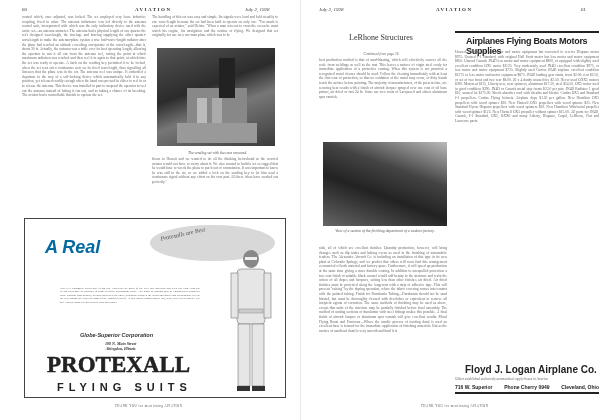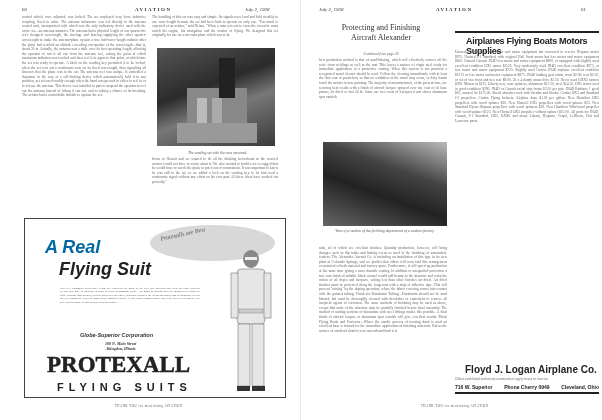--- a/index.html
+++ b/index.html
@@ -54,21 +54,20 @@
       <rect x="20" y="75" width="80" height="20" fill="#999"></rect>
     </svg>
   </div>
   <div class="caption" style="left:160px;top:151px;width:115px;">The sending set with the case removed.</div>
   <div class="txt" style="left:152px;top:157px;width:126px;height:58px;">flown to Hawaii and we wanted to do all the thinking beforehand so the worried aviator would not have to worry about it. We also wanted to build a set so rugged that he would have to wreck the plane to put it out of commission. It was important to know he was still in the air, so we added a lock on the sending key to let him send a continuous signal without any effort on his own part. All these ideas have worked out perfectly."</div>
 
   <div class="ad">
     <div class="ad-cloud"></div>
     <div class="ad-cloud-text">Protexalls are Best</div>
     <div class="ad-title1">A Real</div>
-    <div class="ad-title2">Flying Suit</div>
     <div class="ad-body">Here is a reasonably serviceable flying suit. Protexalls are made of the very best materials and wear like iron. Protexall Flying Suits may be obtained in khaki or white herringbone stripe. Any name or insignia may be embroidered across the back. Slanting front pockets, bellows pockets at the knees, adjustable straps at the wrists and ankles and an adjustable belt all the way around the waist are some of the comfort features. If your jobber cannot supply you, write direct to us and we will give you the name of your nearest Protexall jobber.</div>
     <div class="ad-company">Globe-Superior Corporation</div>
     <div class="ad-addr">
       <div>108 N. Main Street</div>
       <div>Abingdon, Illinois</div>
     </div>
     <div class="ad-brand">PROTEXALL</div>
     <div class="ad-sub">FLYING SUITS</div>
     <svg class="pilot" viewBox="0 0 52 146">
       <ellipse cx="26" cy="10" rx="8" ry="9" fill="#888"></ellipse>
@@ -86,22 +85,21 @@
   <div class="footer" style="left:115px;">THANK YOU for mentioning AVIATION</div>
 </div>
 
 <div class="gutter"></div>
 
 <div class="page right">
   <div class="hdr i" style="left:18px;">July 2, 1928</div>
   <div class="hdr b" style="left:135px;">AVIATION</div>
   <div class="hdr" style="left:280px;">61</div>
 
-  <div class="art-title" style="top:23px;">Protecting and Finishing</div>
-  <div class="art-title" style="top:33px;">Aircraft Alexander</div>
+  <div class="art-title" style="top:33px;">LeRhone Structures</div>
   <div class="art-cont">Continued from page 36</div>
   <div class="txt" style="left:18px;top:58px;width:128px;height:80px;">best production method is that of sand-blasting, which will effectively remove all the scale from weldings as well as the rust. This leaves a surface of virgin steel ready for immediate application of a protective coating. When this system is not practical a recognized metal cleaner should be used. Follow the cleaning immediately with at least the first coat of protection, so that no oxidation of the metal may occur, or dirty hands touch the surface before painting. The majority of manufacturers, of the present time, are securing best results with a finish of aircraft lacquer sprayed over one coat of oil base primer, air dried or fast 24 hr. Some use two coats of Lacquered and others aluminum spar varnish.</div>
 
   <div class="photo" style="left:22px;top:142px;width:124px;height:84px;background:linear-gradient(200deg,#bbb 0%,#444 35%,#222 60%,#666 100%);"></div>
   <div class="caption" style="left:22px;top:229px;width:124px;">View of a section of the finishing department of a modern factory.</div>
   <div class="txt" style="left:18px;top:246px;width:128px;height:150px;">sink, all of which are excellent finishes. Quantity production, however, will bring changes such as dip tanks and baking ovens as used in the finishing of automobile fenders. The Alexander Aircraft Co. is including an installation of this type in its new plant at Colorado Springs, and we predict that others will soon find this arrangement economical of both material and factory space. Furthermore, it will speed up production at the same time giving a more durable coating. In addition to unequalled protection a two coat finish of suitable black enamel would add beauty to the structure and resist the action of all dopes and lacquers, setting less than other finishes air dried. Air dried finishes must be protected along the longerons with a strip of adhesive tape. This will prevent "raising" by the doping operation, where the fabric covering comes into contact with the painted tubing. Finish for Duralumin Tubing—Duralumin should not be sand blasted, but must be thoroughly cleaned with decolubes or equivalent to remove all incipient agents of corrosion. The same methods of finishing may be used as above, except that units of the structure may be partially finished before final assembly. The method of uniting sections of duralumin with steel fittings makes this possible. A final finish of aircraft lacquer or aluminum spar varnish will give excellent results. Metal Flying Boats and Pontoons—Where the anodic process of treating dural is used an excellent base is formed for the immediate application of finishing materials. But as the surface of anodized dural is very smooth and hard it is</div>
 
   <div class="rule" style="left:154px;top:31px;width:144px;height:2px;"></div>
   <div class="ad2-title">Airplanes Flying Boats Motors Supplies</div>
   <div class="txt" style="left:154px;top:50px;width:144px;height:308px;">Unused J-1 Standard less motor and motor equipment but converted to receive Hispano motor $975. Unused J-1 Standard, with original Hall Scott motor but less motor and motor equipment $850. Unused Canuck JN4D less motor and motor equipment $800, or equipped with slightly used excellent condition OX5 motor $1125. Very moderately used JN4D excellent condition $975, or less motor and motor equipment $725. Slightly used Curtiss JN4D airplane excellent condition $1275 or less motor and motor equipment $875. JN4D landing gear struts, front $2.00; rear $2.50, or set of two front and two rear $8.00. 26 x 4 dandy unused tire $2.50. Never used OXX5 motors $390. Motors at $125, Liberty new, nose spinners, aluminum $17.50, steel $14.50, OX5 motor used in good condition $390. JN4D or Canuck metal step fronts $2.50 per pair. JN4D Radiator 1 good $10, unused lot $175.00. Shock absorber cord with sheaths and blocks. Curtiss OX5 and Standard J-1 propellers. Curtiss Flying helmets. Airplane dope $1.50 per gallon. New Hamilton OX5 propellers with wood spinner $20. New Hartzell OX5 propellers with wood spinner $25. New Standard Hyron Hispano propellers with wood spinners $30. New Hamilton Whirlwind propeller with wood spinner $125. New Hartzell OX5 propeller without spinner $15.00. All parts for JN4D, Canuck, J-1 Standard, OX5, OXX6 and many Liberty, Hispano, Carpel, LeRhone, Fiat and Lawrence parts.</div>

